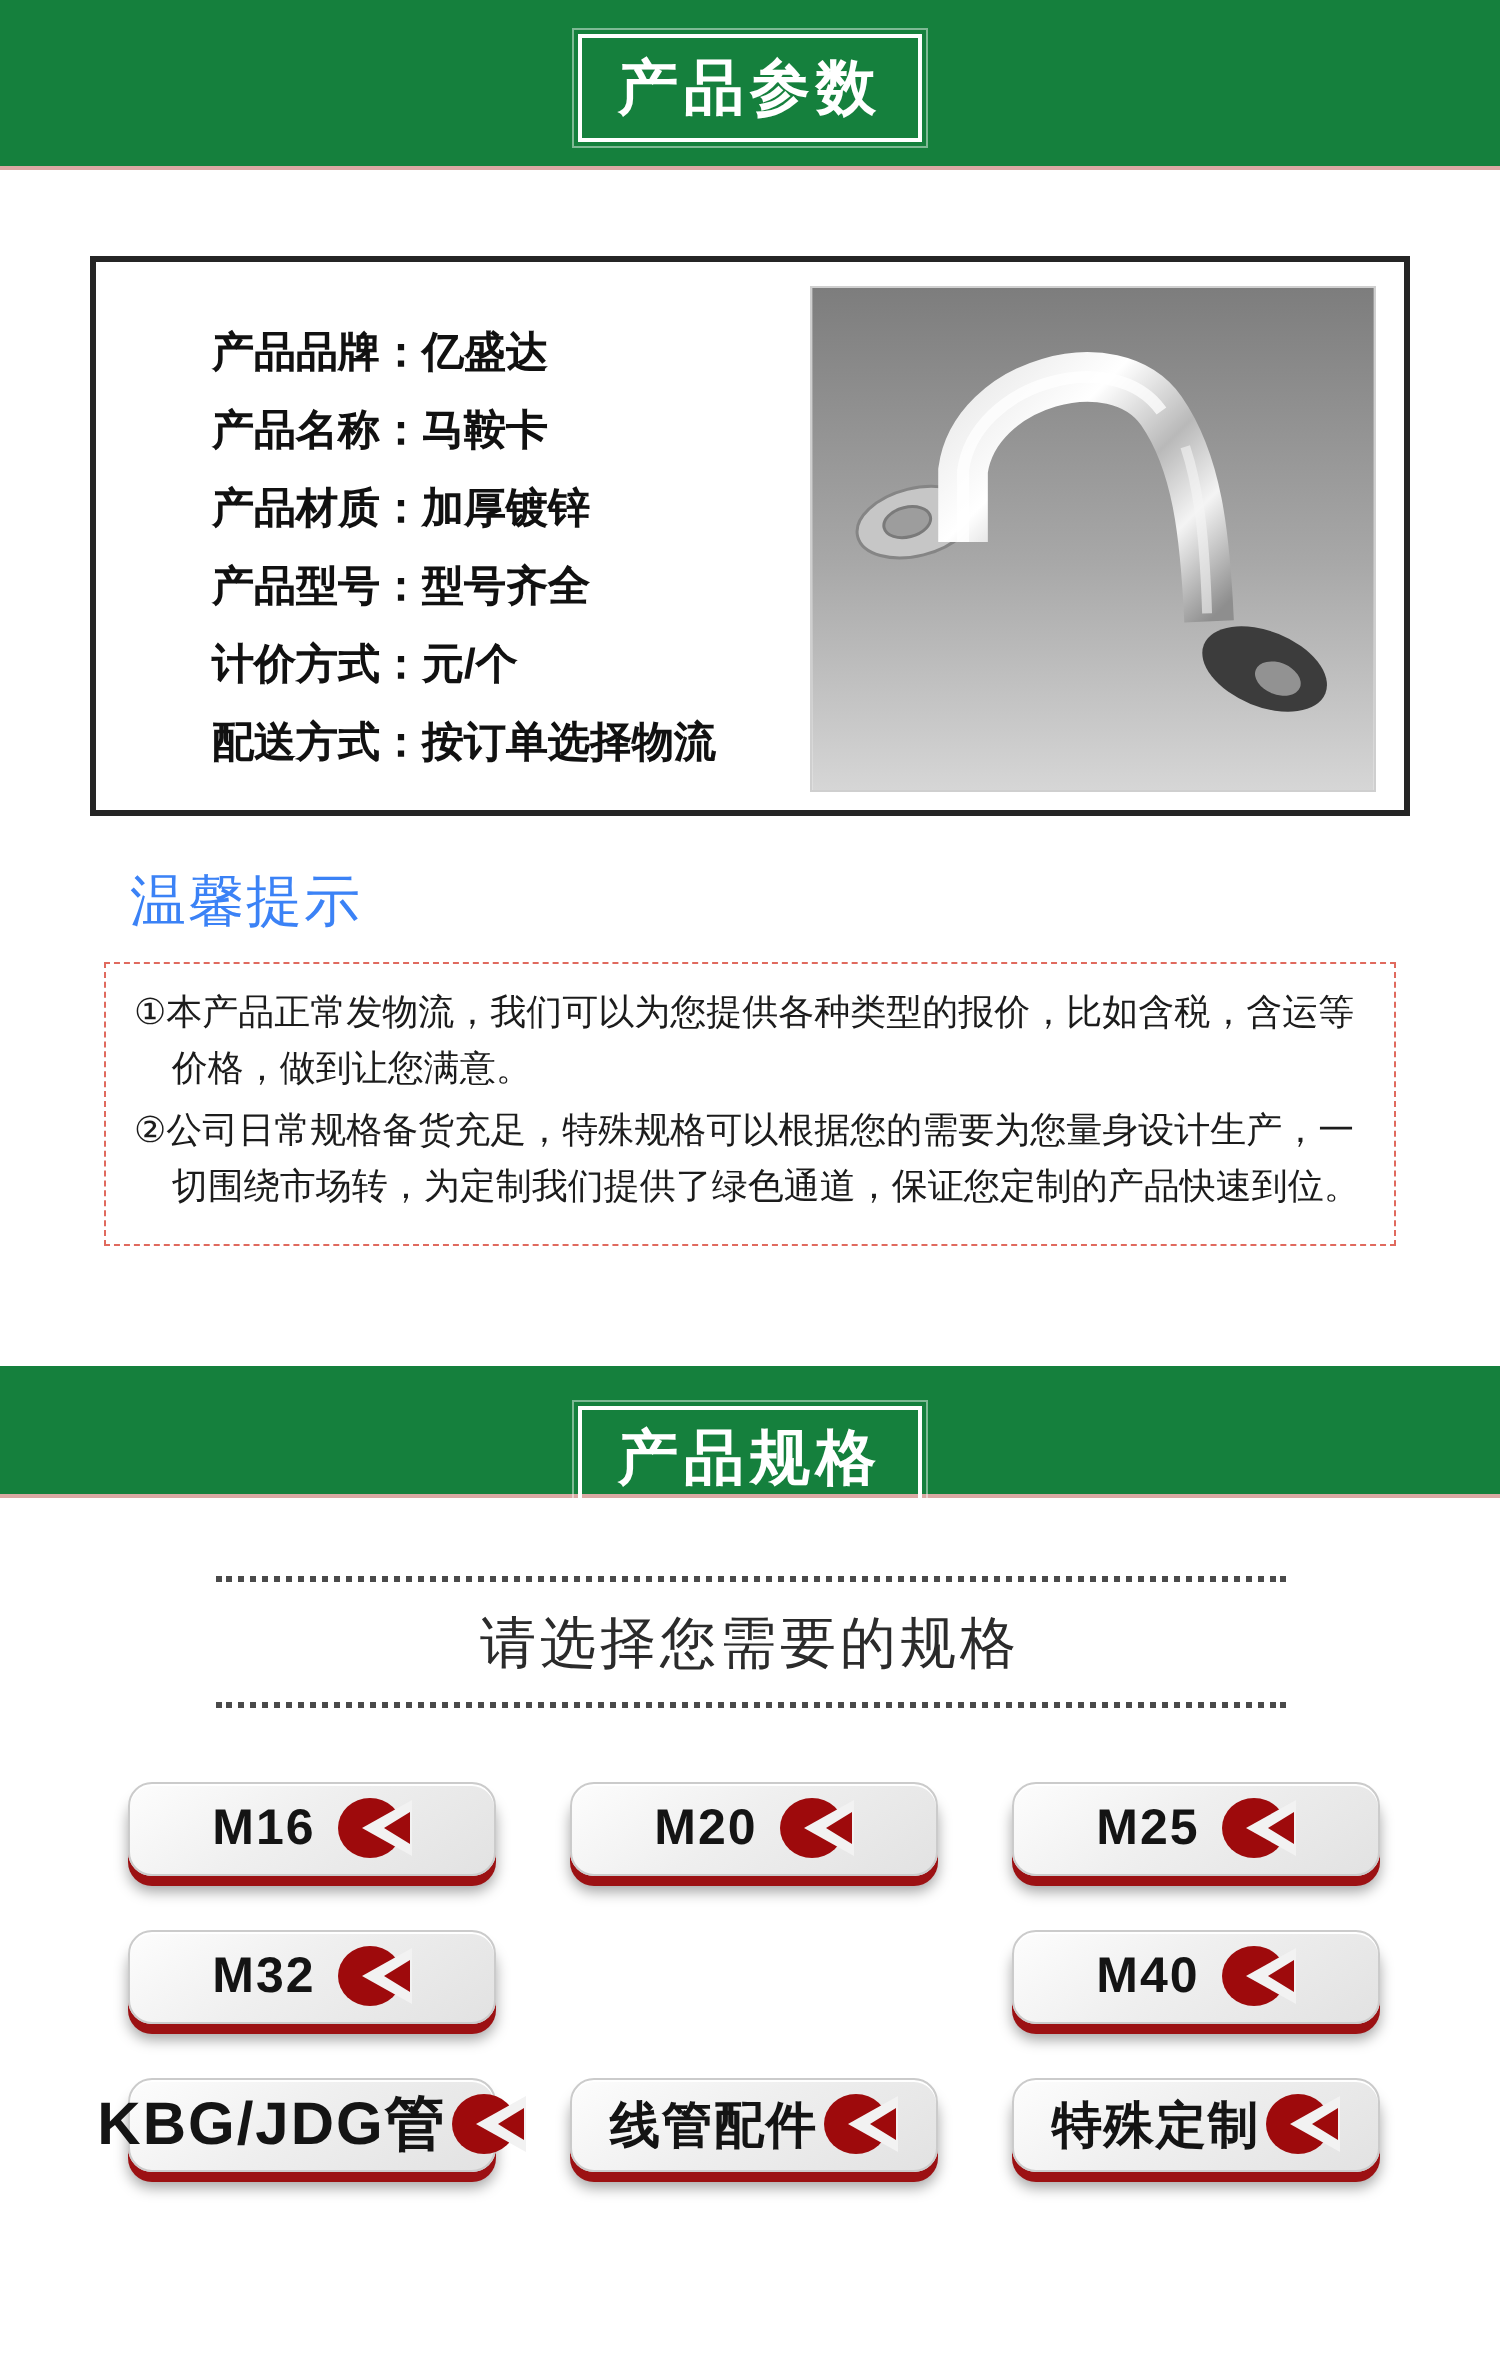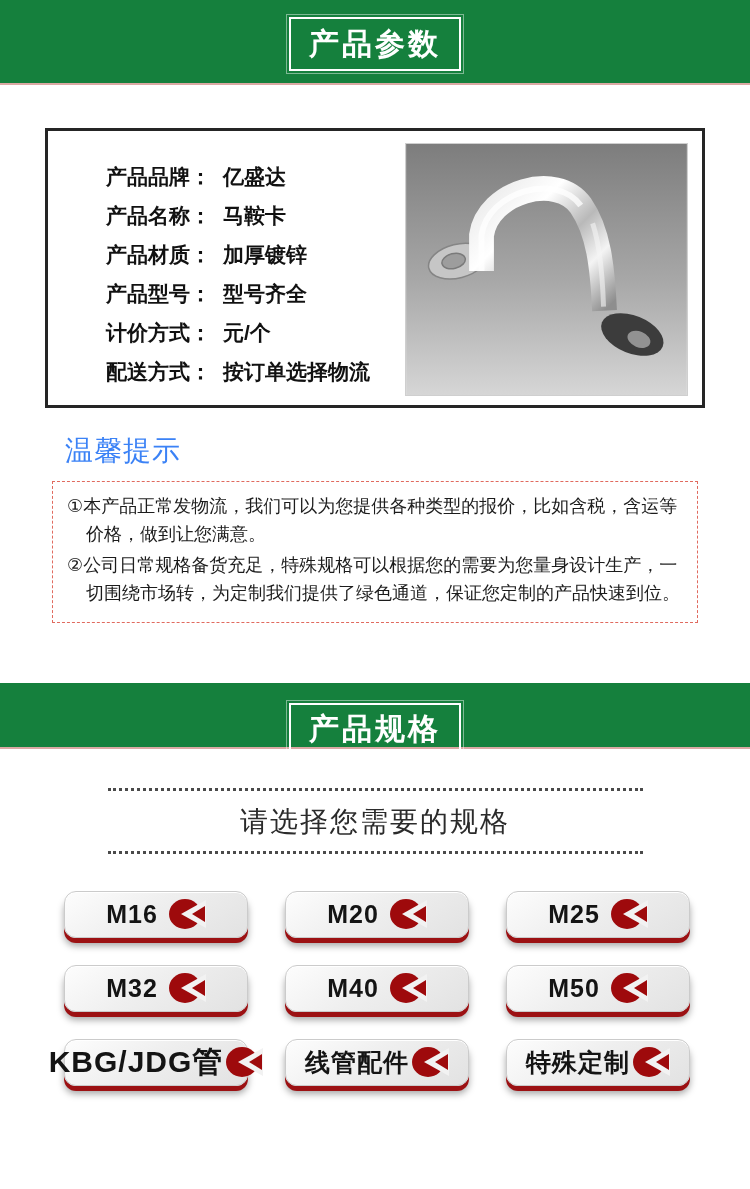--- a/index.html
+++ b/index.html
@@ -20,21 +20,21 @@
 
   
   .info-box {
     width: 660px; height: 280px; margin: 43px auto 0 45px;
     border: 3px solid #252525; background: #fff;
     display: flex; justify-content: space-between; align-items: flex-start;
     padding: 12px 14px 0 58px;
   }
   .info-rows { padding-top: 14px; }
   .info-row { font-size: 21px; font-weight: 600; color: #111; line-height: 39px; white-space: nowrap; }
-  .info-row .val { margin-left: 12px; }
+  .info-row .val { margin-left: 0; }
   .photo { width: 283px; height: 253px; border: 1px solid #cfcfcf; display: block; }
 
   
   .tips-heading { color: #3b82f6; font-size: 28px; font-weight: 500; margin: 24px 0 0 65px; letter-spacing: 1px; }
   .tips-box {
     width: 646px; margin: 11px auto 0 52px;
     border: 1px dashed #e06a5e; padding: 11px 16px 11px 14px;
   }
   .tips-box p {
     font-size: 18px; color: #1c1c1c; line-height: 1.55;
@@ -171,28 +171,20 @@
           </svg>
       </button>
       <button class="spec-btn">
         <span class="lbl">M40</span>
         <svg class="ico" viewBox="0 0 38 32">
             <ellipse cx="17" cy="16" rx="16" ry="15" fill="#9e0a0c"></ellipse>
             <polygon points="38,2 13,16 38,30" fill="#f2f2f2"></polygon>
             <polygon points="37,8 24,16 37,24" fill="#9e0a0c"></polygon>
           </svg>
       </button>
-      <button class="spec-btn">
-        <span class="lbl">M50</span>
-        <svg class="ico" viewBox="0 0 38 32">
-            <ellipse cx="17" cy="16" rx="16" ry="15" fill="#9e0a0c"></ellipse>
-            <polygon points="38,2 13,16 38,30" fill="#f2f2f2"></polygon>
-            <polygon points="37,8 24,16 37,24" fill="#9e0a0c"></polygon>
-          </svg>
-      </button>
     </div>
     <div class="spec-row">
       <button class="spec-btn" style="gap:2px;">
         <span class="lbl" style="font-size:30px;">KBG/JDG管</span>
         <svg class="ico" viewBox="0 0 38 32">
             <ellipse cx="17" cy="16" rx="16" ry="15" fill="#9e0a0c"></ellipse>
             <polygon points="38,2 13,16 38,30" fill="#f2f2f2"></polygon>
             <polygon points="37,8 24,16 37,24" fill="#9e0a0c"></polygon>
           </svg>
       </button>

